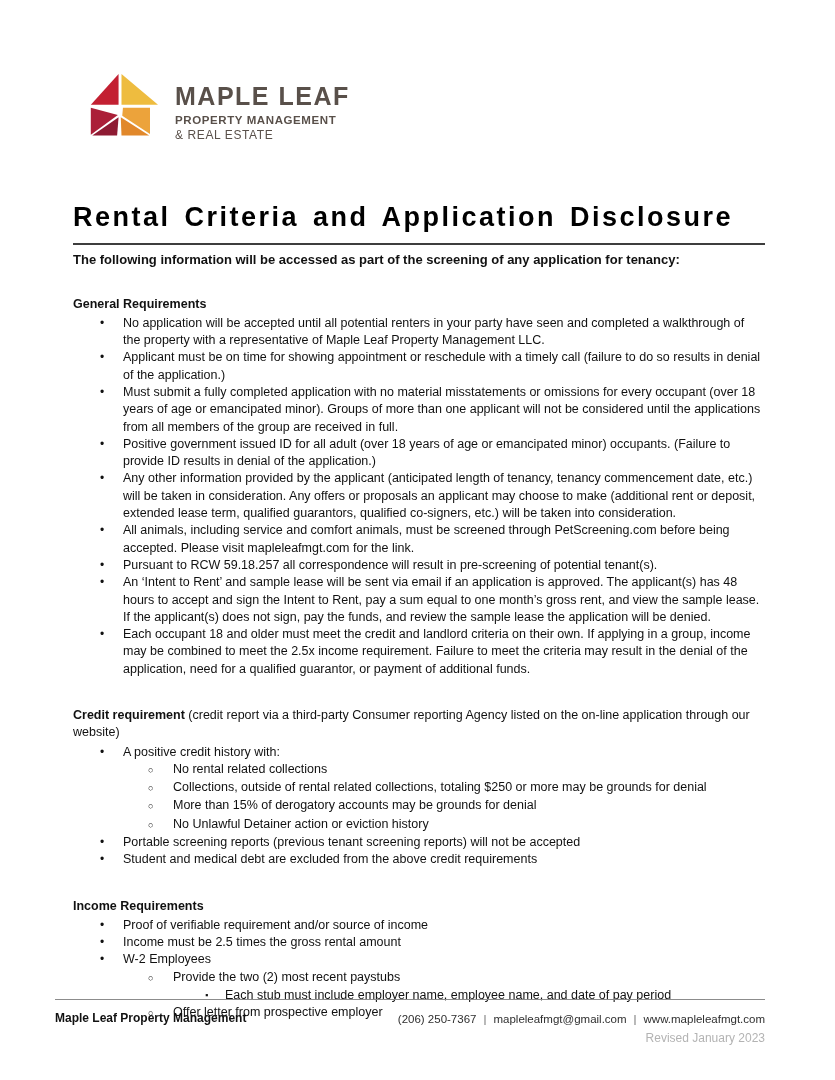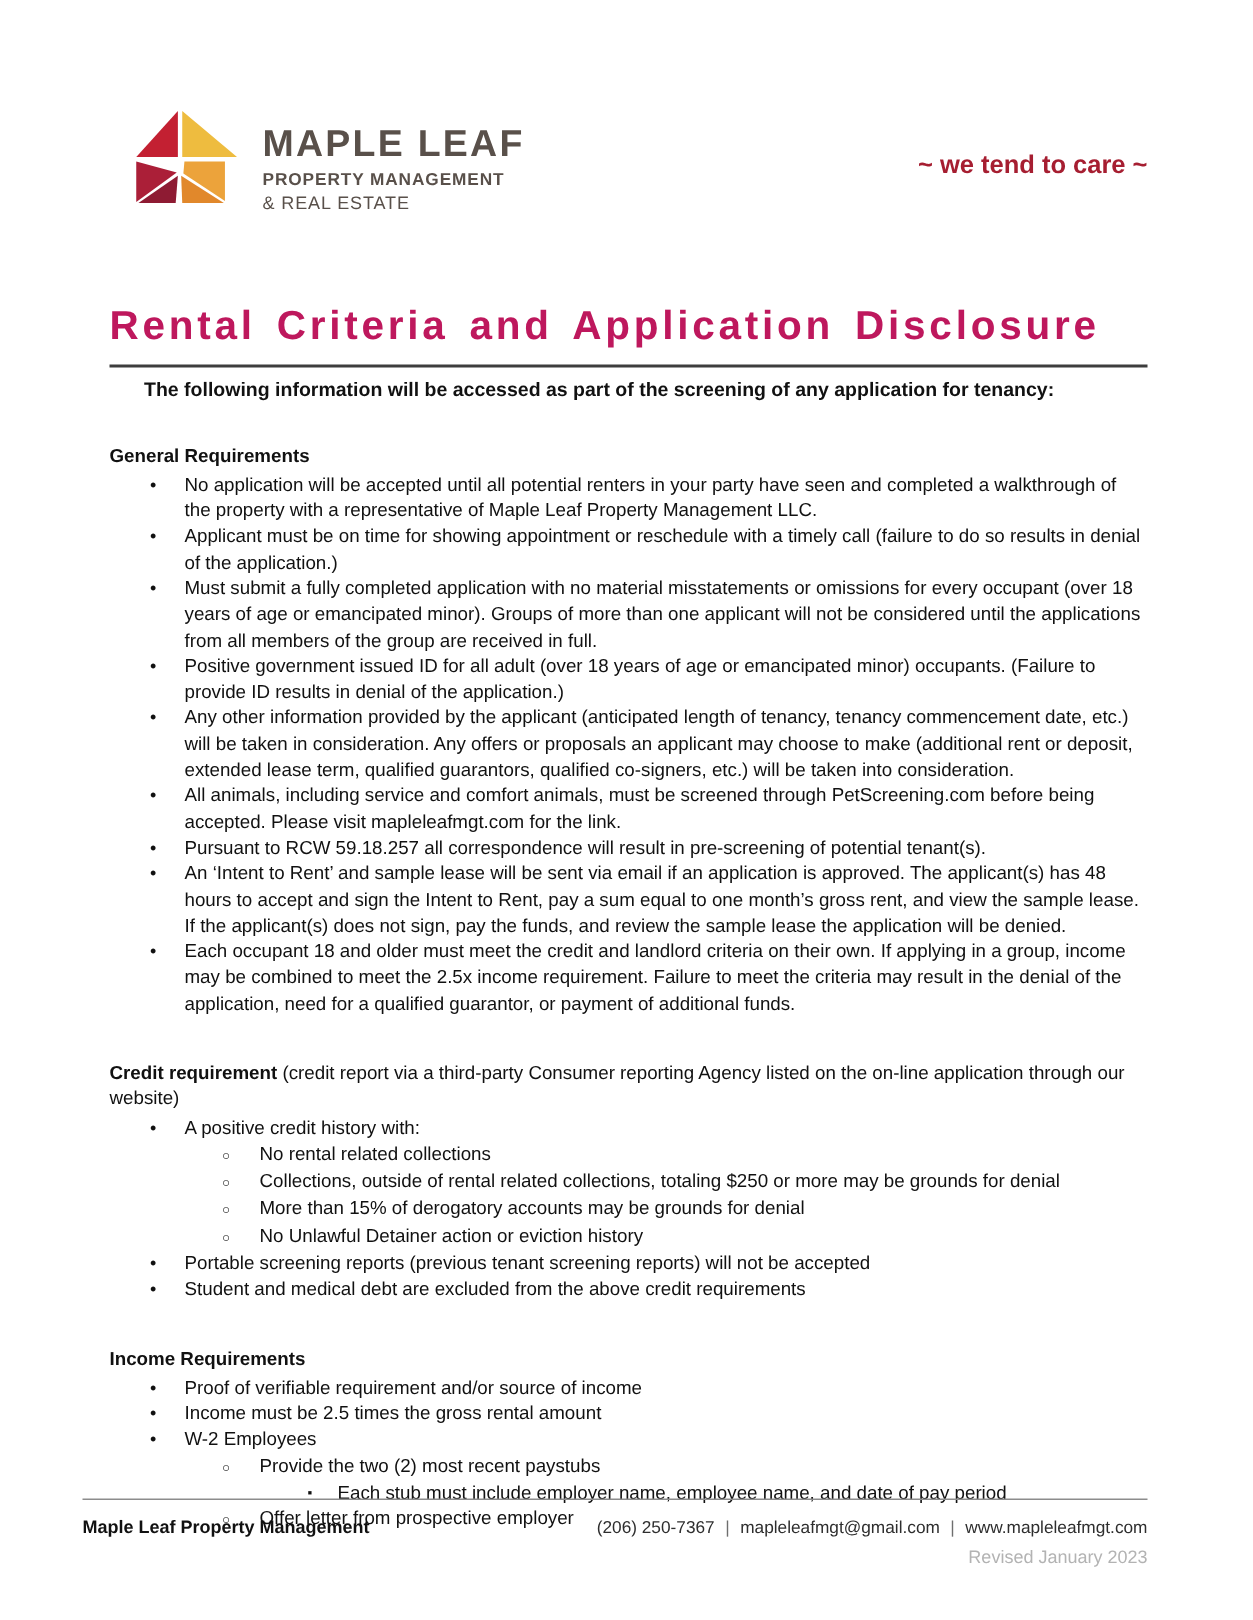--- a/index.html
+++ b/index.html
@@ -21,27 +21,27 @@
   .brand-name { font-size:25px; font-weight:bold; letter-spacing:1.5px; line-height:1; }
   .brand-sub  { font-size:11.5px; font-weight:bold; letter-spacing:0.6px; line-height:1.3; margin-top:4px; }
   .brand-sub2 { font-size:12px; font-weight:normal; letter-spacing:0.6px; line-height:1.3; }
   .tagline { margin-left:auto; padding-top:28px; font-size:17px; font-weight:bold; color:#a61e31; white-space:nowrap; }
 
   
   .doc-title {
     margin-top:58px;
     font-size:27px; font-weight:bold;
     letter-spacing:2.5px; word-spacing:4px;
-    color:#be185d;
+    color:#000000;
   }
   .title-rule { border:none; border-top:2px solid #3d3d3d; margin:10px 0 0 0; }
 
   .intro {
     margin-top:7px;
-    font-size:13px; font-weight:bold; color:#111;margin-left:23px;
+    font-size:13px; font-weight:bold; color:#111;
   }
 
   
   .section { margin-top:29px; }
   .section-heading { font-size:12.5px; line-height:1.38; color:#111; margin-bottom:2px; }
   .section-heading .hb { font-weight:bold; }
   .li { display:flex; font-size:12.5px; line-height:17.3px; color:#111; }
   .li .marker { flex:0 0 auto; text-align:left; }
   .li.lvl1 { padding-left:27px; } .li.lvl1 .marker { width:23px; font-size:12px; }
   .li.lvl2 { padding-left:75px; } .li.lvl2 .marker { width:25px; font-size:9px; padding-top:1px; }
@@ -75,21 +75,20 @@
         <polygon points="10,86 44,86 46,61" fill="#8e1b33"></polygon>
         <polygon points="50,86 88,86 49,61" fill="#e1882b"></polygon>
         <polygon points="52,48 89,48 89,84 51,59" fill="#eca33b"></polygon>
       </svg>
     </div>
     <div class="brand-text">
       <div class="brand-name">MAPLE LEAF</div>
       <div class="brand-sub">PROPERTY MANAGEMENT</div>
       <div class="brand-sub2">&amp; REAL ESTATE</div>
     </div>
-    <div class="tagline">~ we tend to care ~</div>
   </div>
 
   <div class="doc-title">Rental Criteria and Application Disclosure</div>
   <hr class="title-rule">
 
   <div class="intro">The following information will be accessed as part of the screening of any application for tenancy:</div>
 
   <div>
       <div class="section">
         <div class="section-heading"><span class="hb">General Requirements</span></div>

